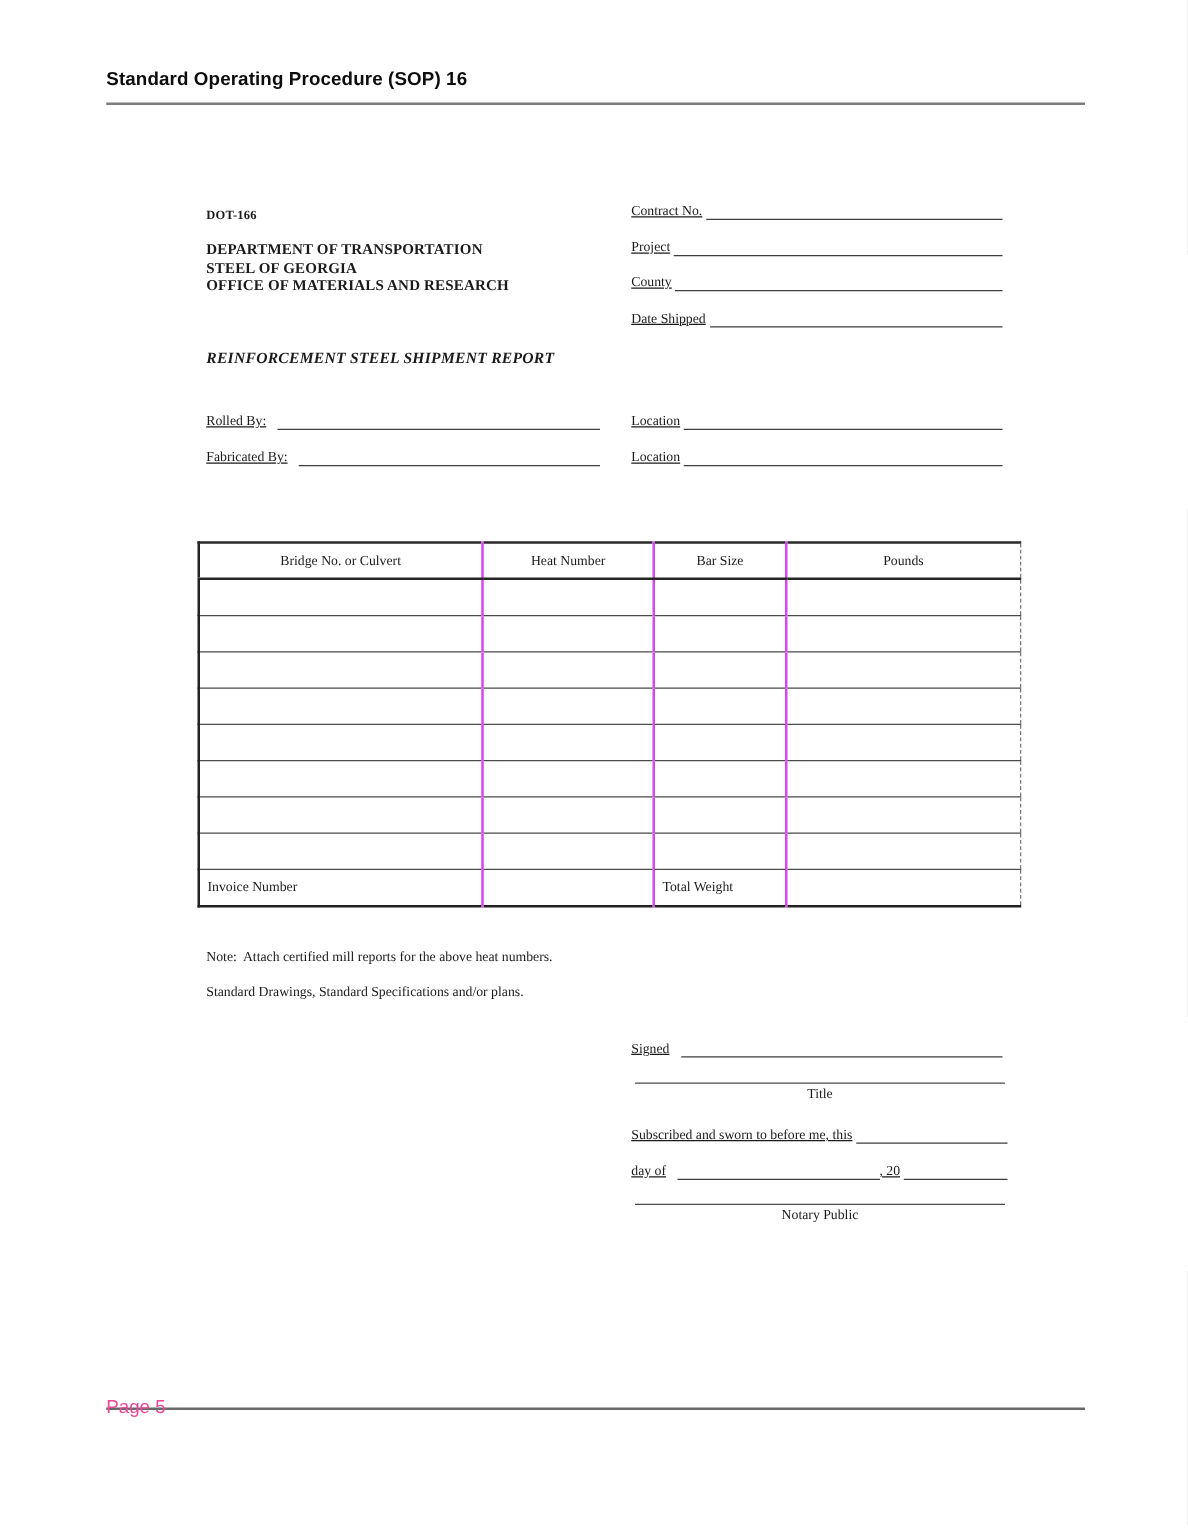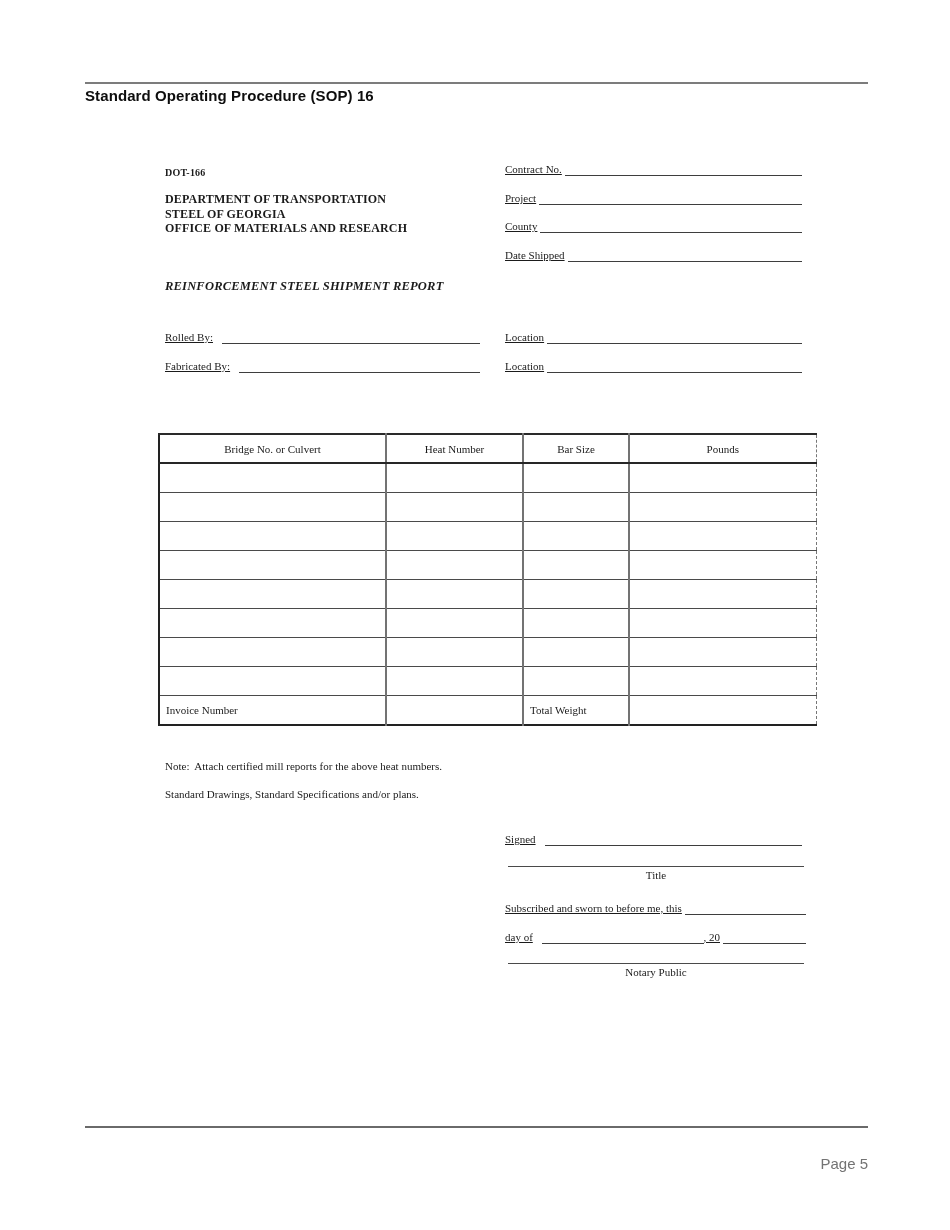--- a/index.html
+++ b/index.html
@@ -4,24 +4,24 @@
 <style>
   html,body{margin:0;padding:0;background:#e8e8e8;}
   .page{
     position:relative;width:950px;height:1230px;background:#ffffff;
     font-family:"Liberation Serif", serif;color:#1b1b1b;overflow:hidden;
     margin:0 auto;
   }
   .abs{position:absolute;}
 
   
-  .doc-title{left:85px;top:55px;font-family:"Liberation Sans",sans-serif;font-size:15px;font-weight:700;color:#0d0d0d;letter-spacing:.1px;margin-top:32px;}
+  .doc-title{left:85px;top:55px;font-family:"Liberation Sans",sans-serif;font-size:15px;font-weight:700;color:#0d0d0d;letter-spacing:.1px;}
   .hdr-rule{left:85px;top:82px;width:783px;height:2px;background:#7c7c7c;}
   .ftr-rule{left:85px;top:1126px;width:783px;height:2px;background:#6a6a6a;}
-  .page-num{left:85px;top:1155px;width:783px;text-align:right;font-family:"Liberation Sans",sans-serif;font-size:15px;color:#737373;}
+  .page-num{left:85px;top:1117px;width:783px;text-align:left;font-family:"Liberation Sans",sans-serif;font-size:15px;color:#ec4899;}
 
   
   .form-number{left:165px;top:167px;font-size:10px;font-weight:700;letter-spacing:.2px;}
   .agency{left:165px;top:192px;font-size:12px;font-weight:700;line-height:14.5px;letter-spacing:.15px;}
   .report-title{left:165px;top:279px;font-size:12.5px;font-weight:700;font-style:italic;letter-spacing:.2px;}
 
   
   .field{display:flex;align-items:flex-end;}
   .field .lbl{white-space:nowrap;font-size:11px;line-height:13px;padding-right:3px;text-decoration:underline;}
   .field .line{flex:1 1 auto;height:13px;border-bottom:1px solid #3e3e3e;}
@@ -31,21 +31,21 @@
 
   
   .sigblock{display:block;}
   .sigblock .sline{height:14px;border-bottom:1.5px solid #4a4a4a;}
   .sigblock .caption{text-align:center;font-size:11px;margin-top:2px;}
 
   
   .tbl{left:158px;top:433px;width:657px;border-collapse:collapse;table-layout:fixed;
        border-top:2px solid #2a2a2a;border-left:2px solid #222;border-bottom:2px solid #222;
        border-right:1px dashed #777;}
-  .tbl th,.tbl td{border-right:2px solid #737373;border-bottom:1px solid #4a4a4a;
+  .tbl th,.tbl td{border-right:2px solid #d946ef;border-bottom:1px solid #4a4a4a;
        font-size:11px;font-weight:400;padding:0 6px;overflow:hidden;}
   .tbl th:last-child,.tbl td:last-child{border-right:none;}
   .tbl thead tr{height:29px;}
   .tbl thead th{text-align:center;border-bottom:2px solid #262626;}
   .tbl tbody tr{height:29px;}
   .tbl tfoot tr{height:30px;}
   .tbl tfoot td{border-bottom:none;text-align:left;vertical-align:middle;}
 
   .note{left:165px;top:760px;font-size:11px;white-space:pre-wrap;}
   .cert{left:165px;top:786px;font-size:11px;line-height:17.5px;white-space:nowrap;}

